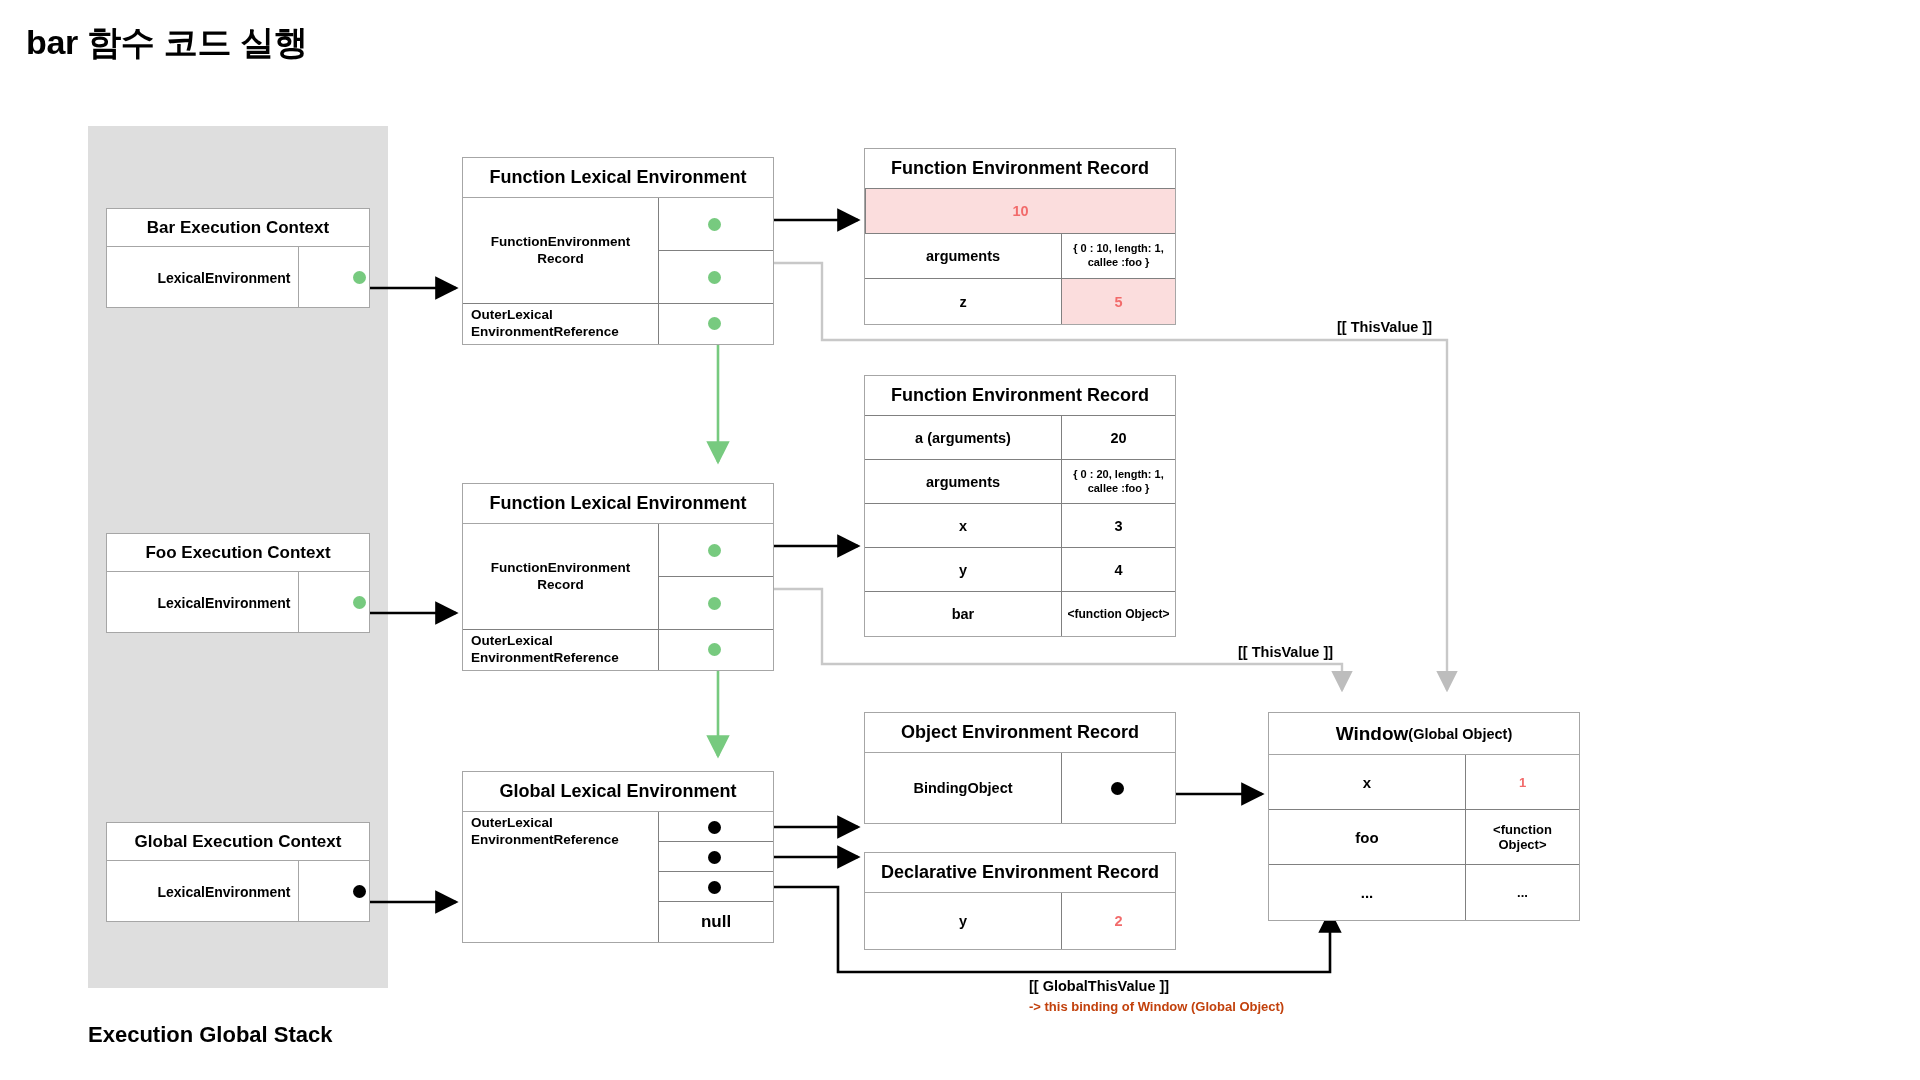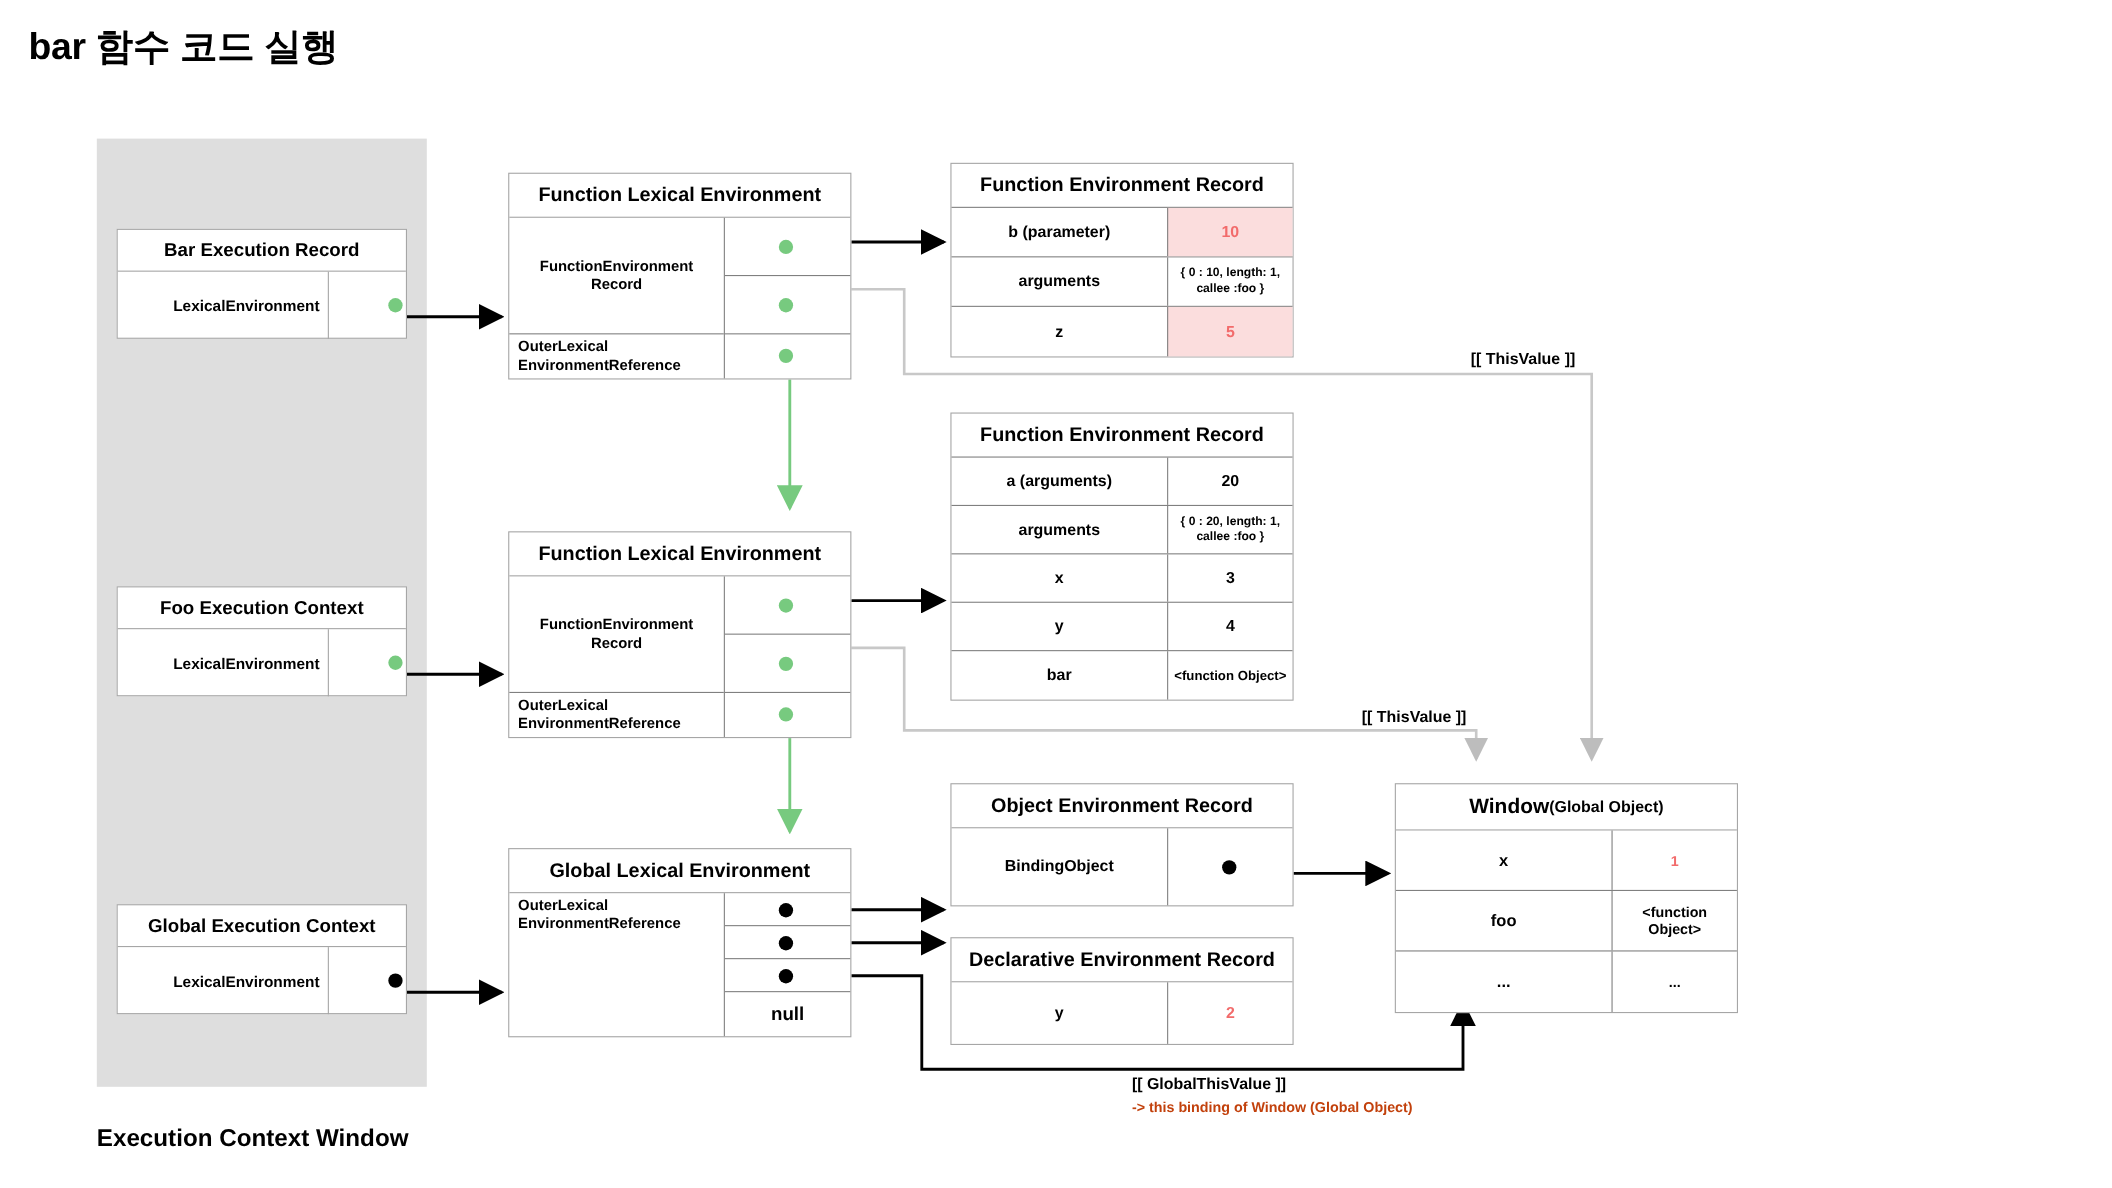--- a/index.html
+++ b/index.html
@@ -232,21 +232,21 @@
   }
 </style>
 </head>
 <body>
 
 <div id="stage">
 
   <div class="page-title">bar 함수 코드 실행</div>
 
   <div class="stack-backdrop"></div>
-  <div class="stack-caption">Execution Context Window</div>
+  <div class="stack-caption">Execution Global Stack</div>
 
   <svg class="wires" viewBox="0 0 1920 1080">
     <defs>
       <marker id="arrowBlack" markerWidth="9" markerHeight="9" refX="8" refY="4.5" orient="auto">
         <path d="M0,0 L9,4.5 L0,9 z" fill="#000000"></path>
       </marker>
       <marker id="arrowGrey" markerWidth="9" markerHeight="9" refX="8" refY="4.5" orient="auto">
         <path d="M0,0 L9,4.5 L0,9 z" fill="#bdbdbd"></path>
       </marker>
       <marker id="arrowGreen" markerWidth="9" markerHeight="9" refX="8" refY="4.5" orient="auto">
@@ -275,21 +275,21 @@
     <line x1="718" y1="827" x2="858" y2="827" stroke="#000" stroke-width="2.6" marker-end="url(#arrowBlack)"></line>
 
     <line x1="718" y1="857" x2="858" y2="857" stroke="#000" stroke-width="2.6" marker-end="url(#arrowBlack)"></line>
 
     <path d="M718,887 L838,887 L838,972 L1330,972 L1330,912" fill="none" stroke="#000" stroke-width="2.6" marker-end="url(#arrowBlack)"></path>
 
     <line x1="1118" y1="794" x2="1262" y2="794" stroke="#000" stroke-width="2.6" marker-end="url(#arrowBlack)"></line>
   </svg>
 
   <div class="box ec" style="left:106px; top:208px;">
-    <div class="box-title">Bar Execution Record</div>
+    <div class="box-title">Bar Execution Context</div>
     <div class="body">
       <div class="lbl">LexicalEnvironment</div>
       <div class="ptr">
         <span class="dot green" style="width:13px;height:13px;left:54px;top:24px;"></span>
       </div>
     </div>
   </div>
 
   <div class="box ec" style="left:106px; top:533px;">
     <div class="box-title">Foo Execution Context</div>
@@ -395,21 +395,20 @@
           <span class="dot black" style="width:13px;height:13px;left:49px;top:9px;"></span>
         </div>
         <div class="slot" style="height:40px;display:flex;align-items:center;justify-content:center;font-size:17px;font-weight:bold;">null</div>
       </div>
     </div>
   </div>
 
   <div class="box rec" style="left:864px; top:148px;">
     <div class="box-title thick">Function Environment Record</div>
     <div class="row" style="height:45px;">
-      <div class="cell k">b (parameter)</div>
       <div class="cell v left-sep pink">10</div>
     </div>
     <div class="row" style="height:45px;">
       <div class="cell k">arguments</div>
       <div class="cell v small left-sep">{ 0 : 10, length: 1, callee :foo }</div>
     </div>
     <div class="row last" style="height:45px;">
       <div class="cell k">z</div>
       <div class="cell v left-sep pink">5</div>
     </div>

